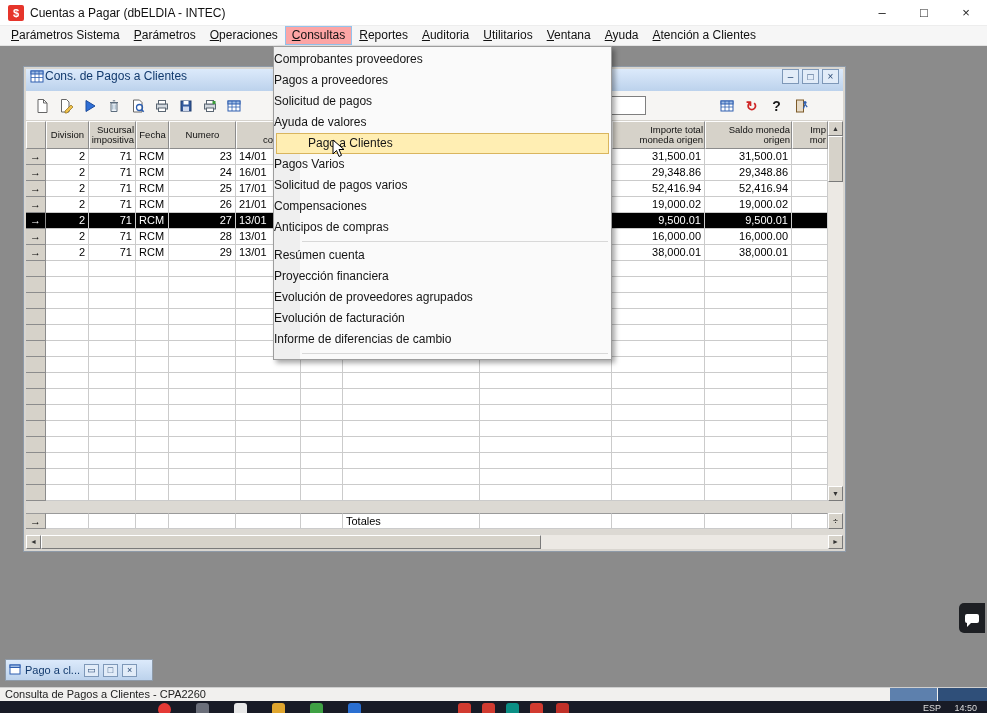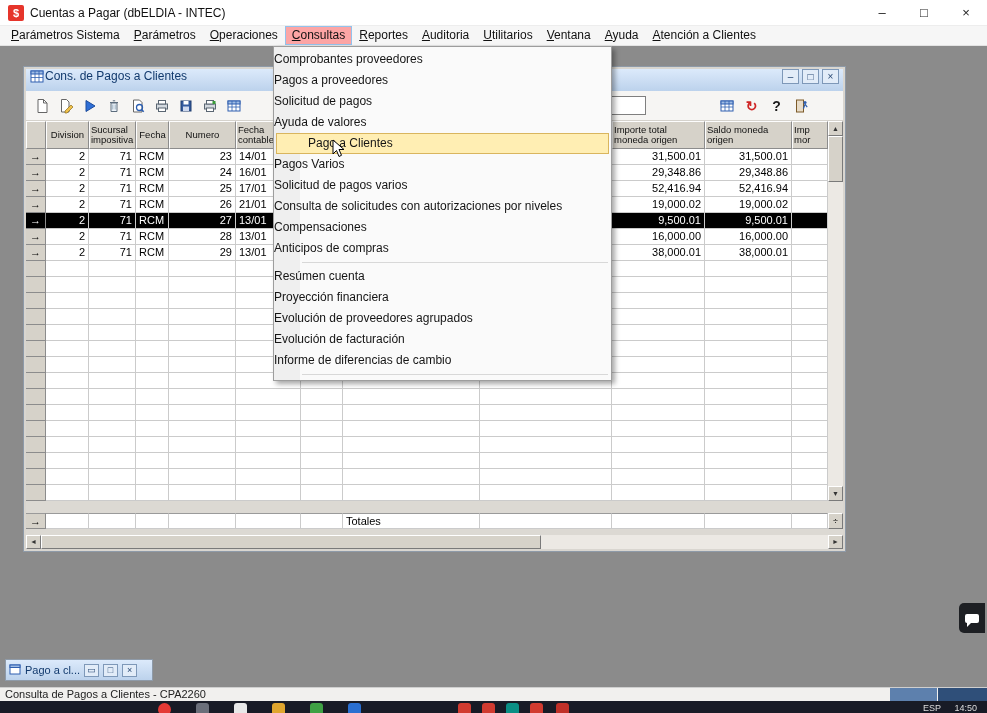--- a/index.html
+++ b/index.html
@@ -49,21 +49,21 @@
   .tb-glyph{font-size:14px;font-weight:bold}
   .tb-input{width:96px;height:19px;border:1px solid #7f7f7f;background:#fff;margin-left:auto;
             font-size:11px;padding:0 3px;flex:none}
   .tb-right{display:flex;margin-left:68px;margin-right:26px;gap:2px}
 
   
   .c-grid{position:absolute;left:0;top:52px;right:0;bottom:0;background:#dcd9d3}
   .g-header{position:absolute;left:0;top:0;height:28px;display:flex}
   .h-cell{height:28px;background:#d6d2c9;border-top:1px solid #fdfdfd;border-left:1px solid #fdfdfd;
           border-right:1px solid #8c8c8c;border-bottom:1px solid #8c8c8c;font-size:9.5px;color:#111;
-          display:flex;align-items:center;justify-content:center;text-align:left;line-height:1.05;
+          display:flex;align-items:center;justify-content:center;text-align:right;line-height:1.05;
           padding:0 1px;overflow:hidden}
   .w0{width:20px;flex:none}.w1{width:43px;flex:none}.w2{width:47px;flex:none}.w3{width:33px;flex:none}
   .w4{width:67px;flex:none}.w5{width:65px;flex:none}.w6{width:42px;flex:none}.w7{width:137px;flex:none}
   .w8{width:132px;flex:none}.w9{width:93px;flex:none}.w10{width:87px;flex:none}.w11{width:36px;flex:none}
   .g-body{position:absolute;left:0;top:28px;width:802px;height:352px;background:#fff;overflow:hidden}
   .g-row{display:flex;height:16px}
   .cell{height:16px;border-right:1px solid #cbcbcb;border-bottom:1px solid #cbcbcb;background:#fff;
         font-size:11px;line-height:15px;padding:0 3px;overflow:hidden;white-space:nowrap;color:#000}
   .sel-cell{background:#d6d2c9;border-right:1px solid #8c8c8c;border-bottom:1px solid #8c8c8c;
             text-align:center;padding:0;font-weight:bold}
@@ -635,21 +635,20 @@
 
   <div id="dropdown">
     <div>
         <div class="menu-item">Comprobantes proveedores</div>
         <div class="menu-item">Pagos a proveedores</div>
         <div class="menu-item">Solicitud de pagos</div>
         <div class="menu-item">Ayuda de valores</div>
         <div class="menu-item hl">Pago a Clientes</div>
         <div class="menu-item">Pagos Varios</div>
         <div class="menu-item">Solicitud de pagos varios</div>
-        <div class="menu-item">Consulta de solicitudes con autorizaciones por niveles</div>
         <div class="menu-item">Compensaciones</div>
         <div class="menu-item">Anticipos de compras</div>
       </div>
     <div class="menu-sep"></div>
     <div>
         <div class="menu-item">Resúmen cuenta</div>
         <div class="menu-item">Proyección financiera</div>
         <div class="menu-item">Evolución de proveedores agrupados</div>
         <div class="menu-item">Evolución de facturación</div>
         <div class="menu-item">Informe de diferencias de cambio</div>

